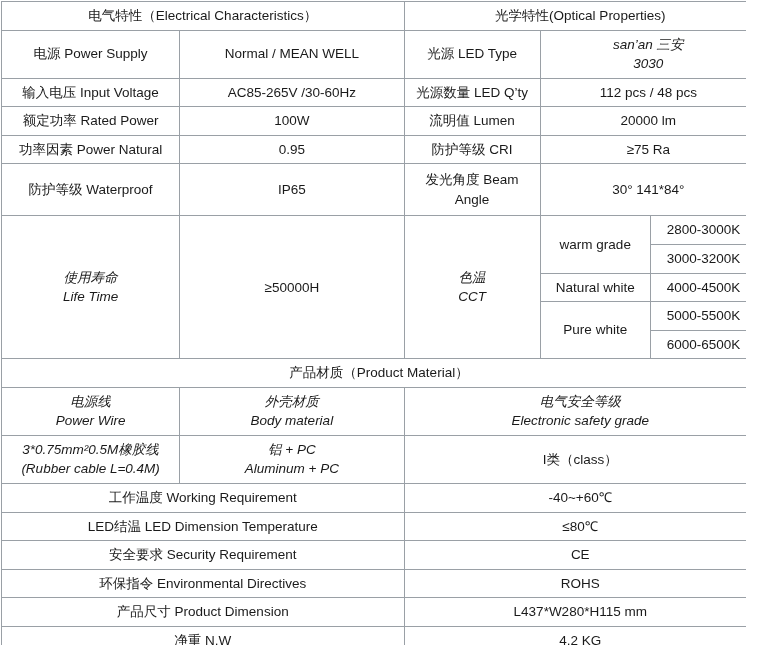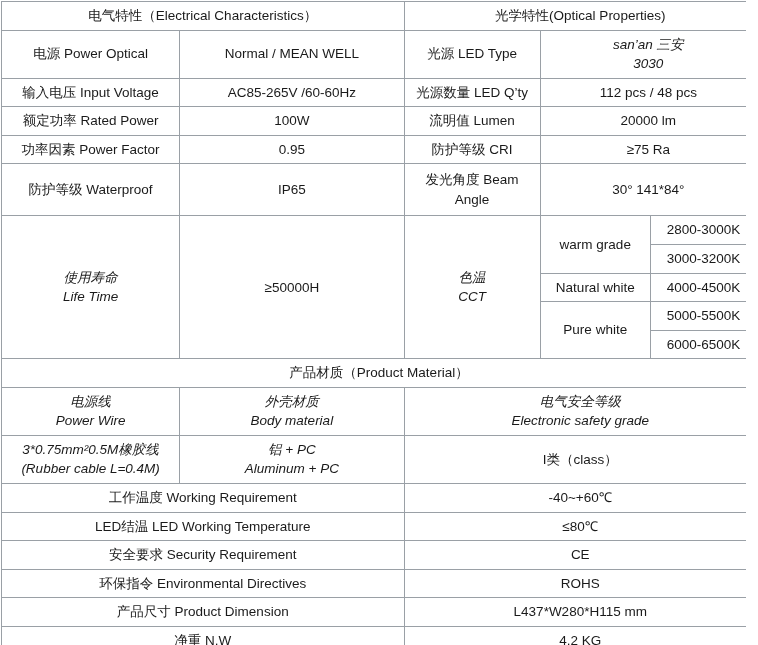--- a/index.html
+++ b/index.html
@@ -58,45 +58,45 @@
       <col style="width:106px">
     </colgroup>
     <tbody>
 
       <tr>
         <td colspan="2" class="hdr">电气特性（Electrical Characteristics）</td>
         <td colspan="3" class="hdr">光学特性(Optical Properties)</td>
       </tr>
 
       <tr>
-        <td>电源 Power Optical</td>
+        <td>电源 Power Supply</td>
         <td>Normal / MEAN WELL</td>
         <td>光源 LED Type</td>
         <td colspan="2" class="twoline">
           <span class="cell-line">san’an 三安</span>
           <span class="cell-line">3030</span>
         </td>
       </tr>
 
       <tr>
         <td>输入电压 Input Voltage</td>
-        <td>AC85-265V /60-60Hz</td>
+        <td>AC85-265V /30-60Hz</td>
         <td>光源数量 LED Q’ty</td>
         <td colspan="2">112 pcs / 48 pcs</td>
       </tr>
 
       <tr>
         <td>额定功率 Rated Power</td>
         <td>100W</td>
         <td>流明值 Lumen</td>
         <td colspan="2">20000 lm</td>
       </tr>
 
       <tr>
-        <td>功率因素 Power Factor</td>
+        <td>功率因素 Power Natural</td>
         <td>0.95</td>
         <td>防护等级 CRI</td>
         <td colspan="2">≥75 Ra</td>
       </tr>
 
       <tr style="height:52px">
         <td>防护等级 Waterproof</td>
         <td>IP65</td>
         <td>发光角度 Beam Angle</td>
         <td colspan="2">30° 141*84°</td>
@@ -159,21 +159,21 @@
           <span class="cell-line">Aluminum + PC</span>
         </td>
         <td colspan="3">I类（class）</td>
       </tr>
 
       <tr>
         <td colspan="2">工作温度   Working Requirement</td>
         <td colspan="3">-40~+60℃</td>
       </tr>
       <tr>
-        <td colspan="2">LED结温 LED Working Temperature</td>
+        <td colspan="2">LED结温 LED Dimension Temperature</td>
         <td colspan="3">≤80℃</td>
       </tr>
       <tr>
         <td colspan="2">安全要求   Security Requirement</td>
         <td colspan="3">CE</td>
       </tr>
       <tr>
         <td colspan="2">环保指令 Environmental Directives</td>
         <td colspan="3">ROHS</td>
       </tr>

